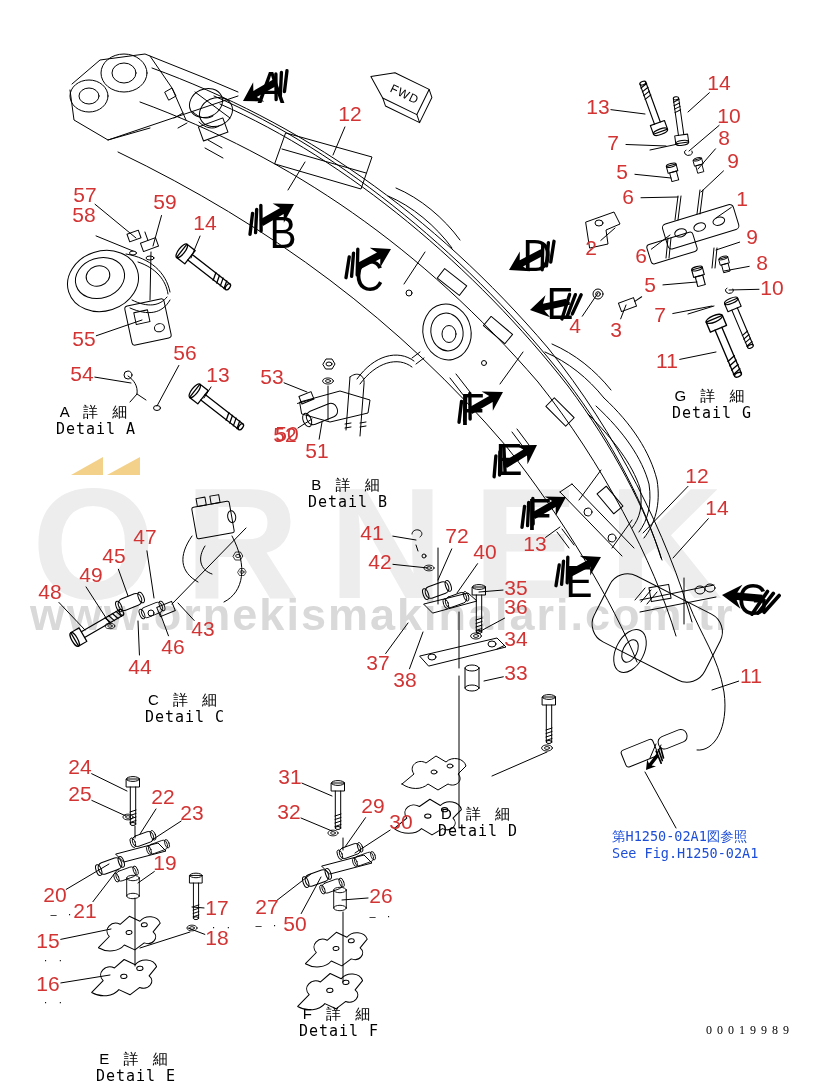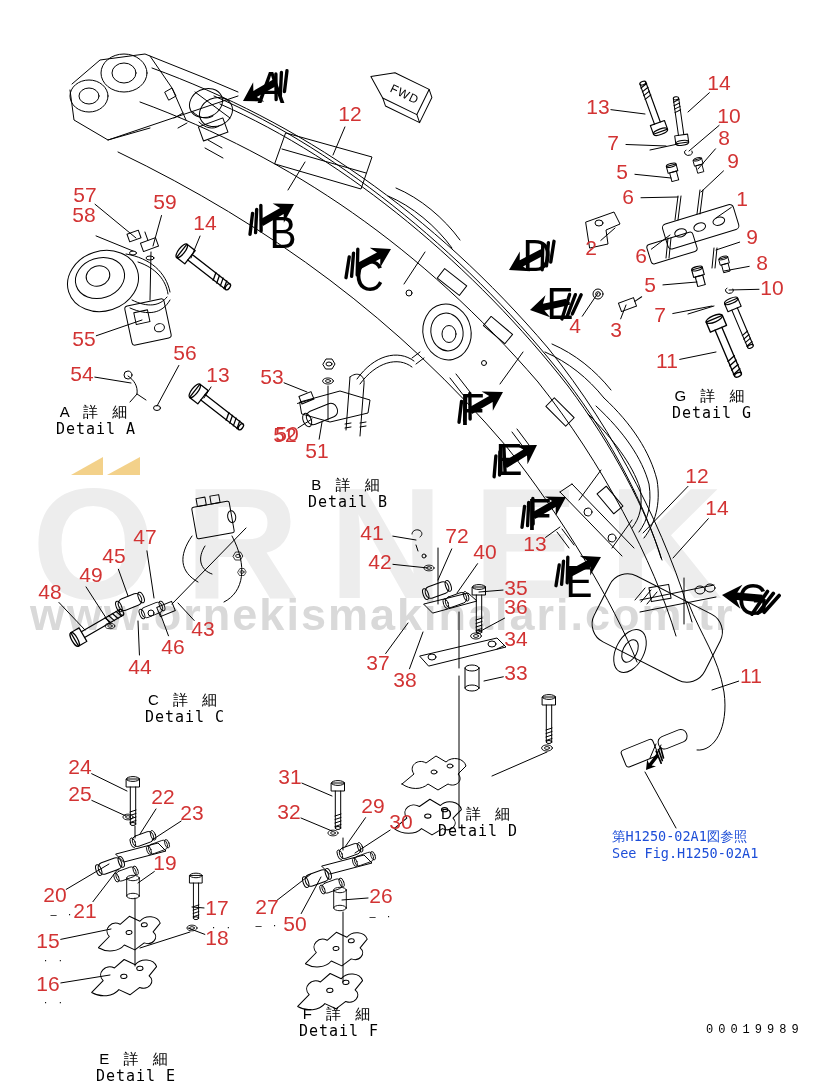--- a/index.html
+++ b/index.html
@@ -18,21 +18,21 @@
               line-height:1;color:#000;}
   .detail-label{position:absolute;transform:translate(-50%,0);text-align:center;color:#000;
                 white-space:nowrap;line-height:1.1;}
   .detail-label .jp{font-size:15px;letter-spacing:5px;}
   .detail-label .en{font-size:15px;font-family:"DejaVu Sans Mono",monospace;letter-spacing:1px;}
   .tick{position:absolute;transform:translate(-50%,-50%);font-size:11px;letter-spacing:4px;
         color:#000;white-space:nowrap;}
   #reference-note{position:absolute;left:612px;top:828px;color:#1d4ed8;font-size:13.5px;
                   font-family:"DejaVu Sans Mono",monospace;line-height:17px;white-space:nowrap;}
   #drawing-number{position:absolute;left:706px;top:1023px;color:#000;font-size:12px;
-                  font-family:Liberation Mono, monospace;letter-spacing:5px;white-space:nowrap;}
+                  font-family:Liberation Serif, serif;letter-spacing:5px;white-space:nowrap;}
 </style>
 </head>
 <body>
 
 <div id="stage" style="--callout-color: #d23333;">
 
   <div class="wm-big" style="color: rgb(237, 237, 237);">ORNEK</div>
   <div class="wm-url" style="color: rgb(217, 217, 217);">www.ornekismakinalari.com.tr</div>
 
   <svg id="art" width="826" height="1092" viewBox="0 0 826 1092" stroke="#000" fill="none" stroke-width="1" stroke-linecap="round" stroke-linejoin="round">

